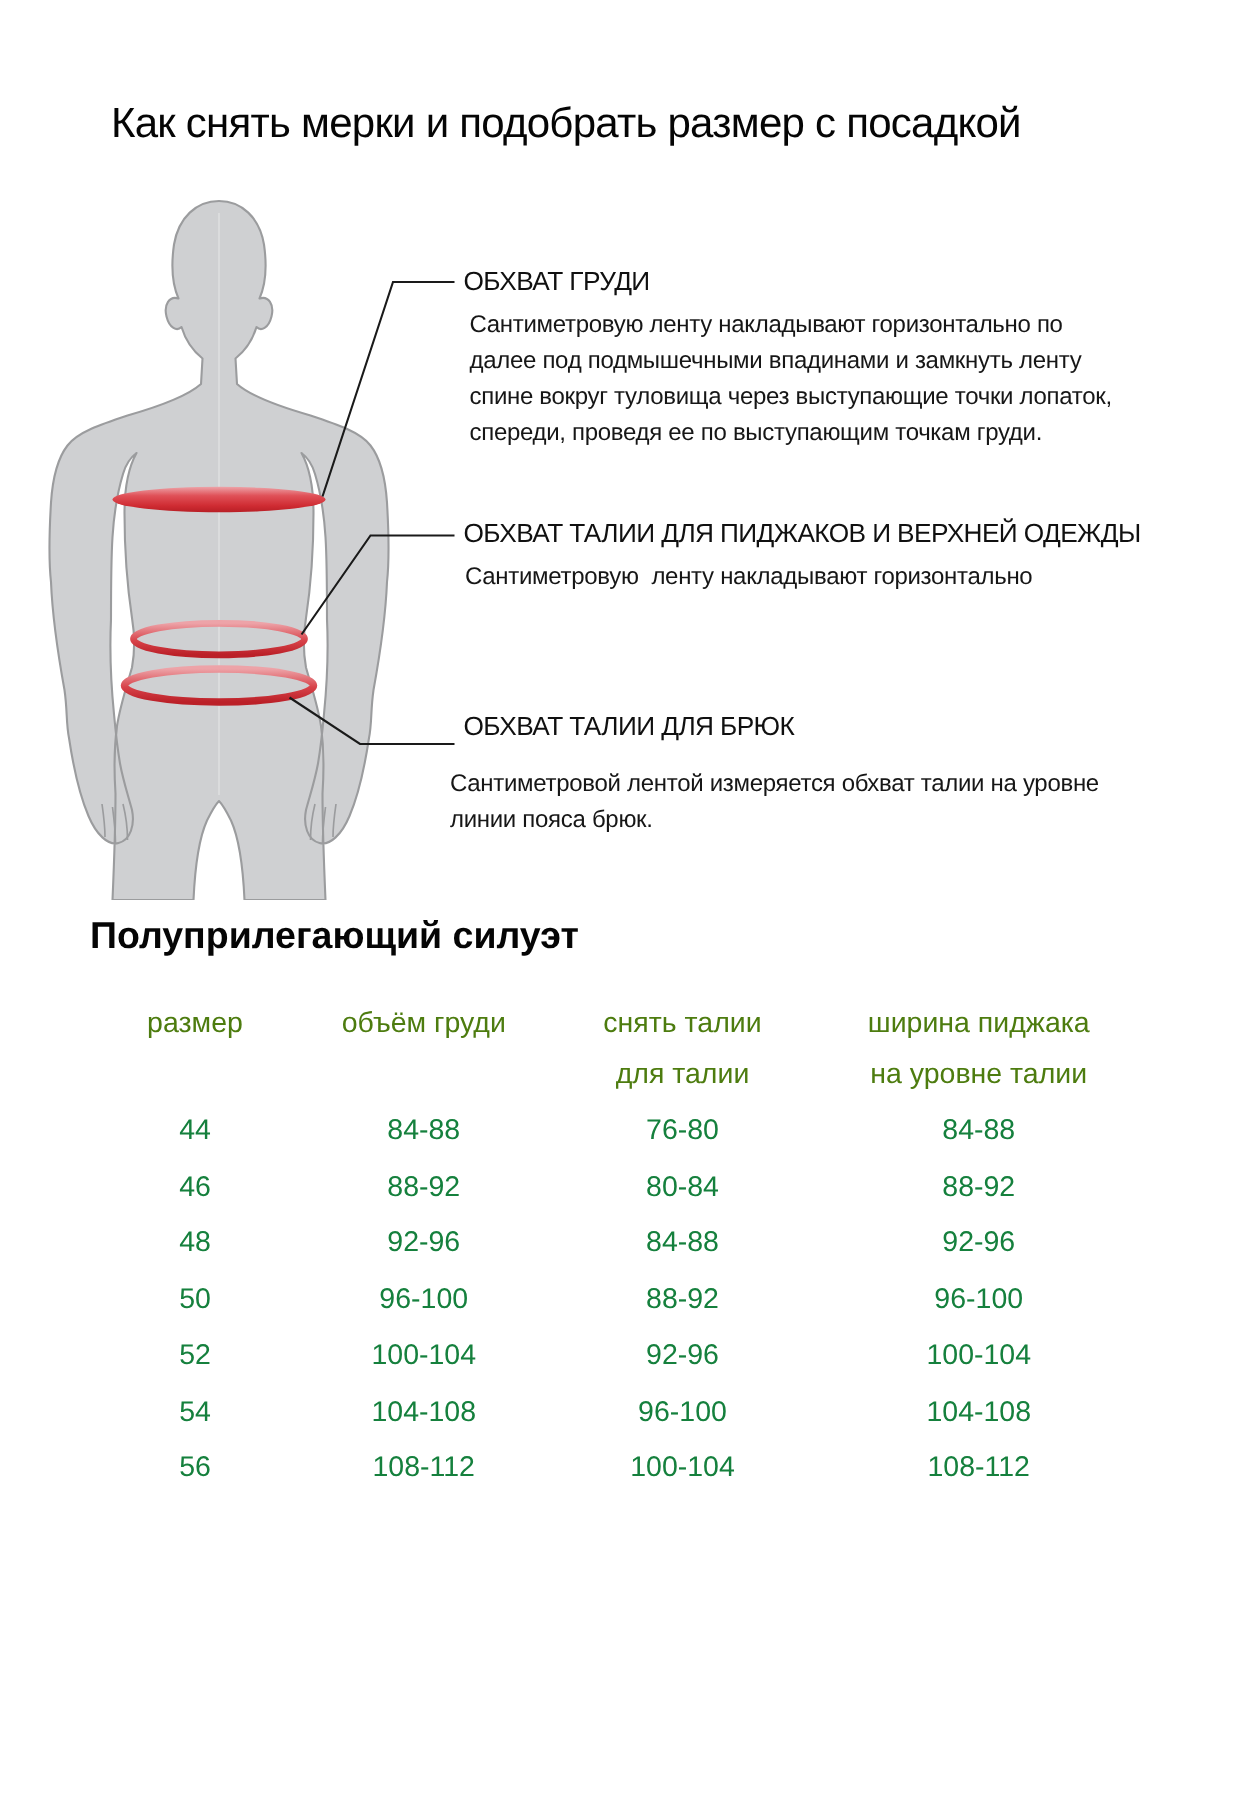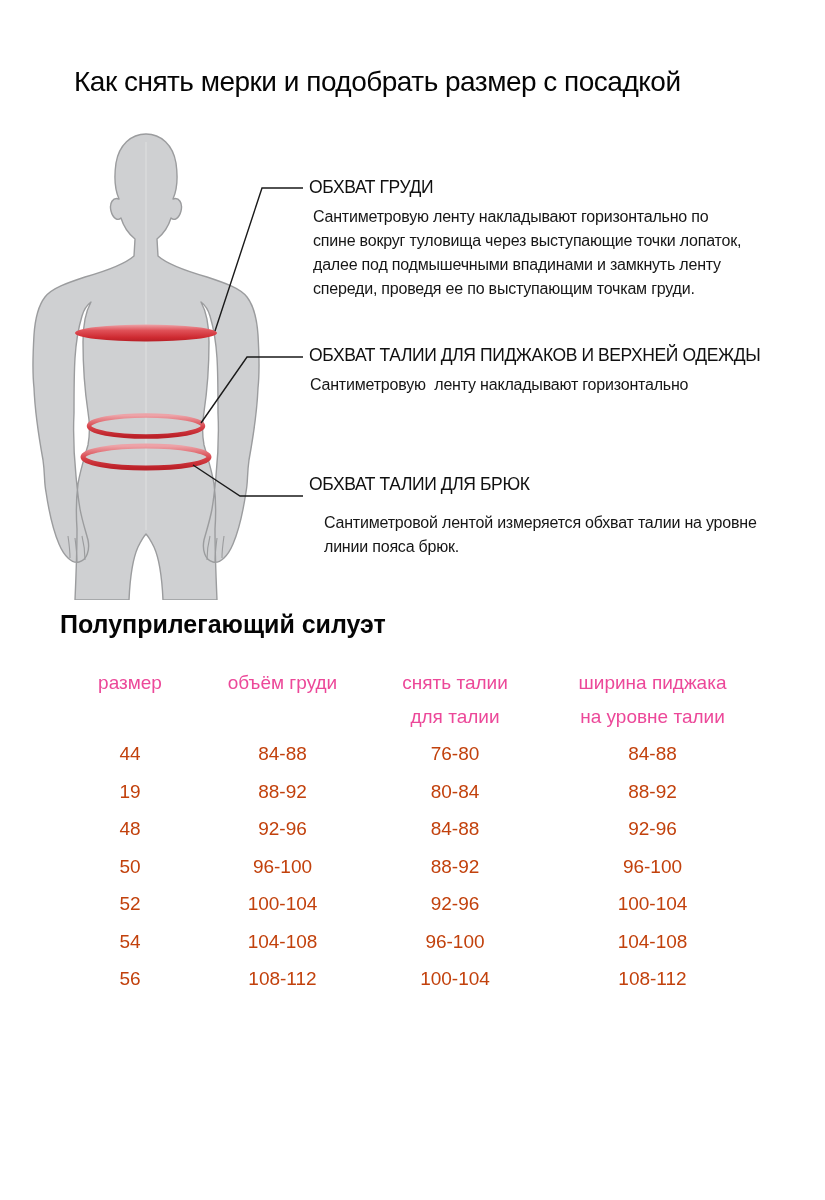--- a/index.html
+++ b/index.html
@@ -24,36 +24,36 @@
   .section-desc { position: absolute; }
   .desc-line {
     font-size: 16px; line-height: 24px; letter-spacing: -0.2px;
     color: #161616; white-space: pre;
   }
   .h-chest { top: 177px; }
   .d-chest { left: 313px; top: 205px; }
   .h-jacket { top: 345px; }
   .d-jacket { left: 310px; top: 373px; }
   .h-trouser { top: 474px; }
-  .d-trouser { left: 324px; top: 511px; }
+  .d-trouser { left: 300px; top: 511px; }
   .table-title {
     position: absolute; left: 60px; top: 610px; width: 700px;
     font-size: 25px; font-weight: 700;
     color: #050505; white-space: pre;
   }
   .size-table-head, .size-table-body {
     position: absolute; left: 60px; width: 700px;
     display: grid; grid-template-columns: 140px 165px 180px 215px;
   }
   .size-table-head { top: 666px; }
   .size-table-body { top: 740px; grid-auto-rows: 37.5px; }
   .th-cell { text-align: center; }
-  .th-line { font-size: 19px; line-height: 34px; color: #ec4899; white-space: pre; }
+  .th-line { font-size: 19px; line-height: 34px; color: #4d7c0f; white-space: pre; }
   .td-cell {
-    text-align: left; font-size: 19px; color: #c2410c;
+    text-align: left; font-size: 19px; color: #15803d;
     display: flex; align-items: flex-start; justify-content: center;
     padding-top: 3px; white-space: pre;
   }
 </style>
 </head>
 <body>
 
 <div class="page-title">Как снять мерки и подобрать размер с посадкой</div>
 
 <div class="figure-wrap">
@@ -127,22 +127,22 @@
       <path d="M215,201 L262,58 L303,58"></path>
       <path d="M201,293 L247,227 L303,227"></path>
       <path d="M193,335 L240,366 L303,366"></path>
     </g>
   </svg>
 </div>
 
 <div class="section-heading h-chest">ОБХВАТ ГРУДИ</div>
 <div class="section-desc d-chest">
   <div class="desc-line">Сантиметровую ленту накладывают горизонтально по</div>
+  <div class="desc-line">далее под подмышечными впадинами и замкнуть ленту</div>
   <div class="desc-line">спине вокруг туловища через выступающие точки лопаток,</div>
-  <div class="desc-line">далее под подмышечными впадинами и замкнуть ленту</div>
   <div class="desc-line">спереди, проведя ее по выступающим точкам груди.</div>
 </div>
 
 <div class="section-heading h-jacket">ОБХВАТ ТАЛИИ ДЛЯ ПИДЖАКОВ И ВЕРХНЕЙ ОДЕЖДЫ</div>
 <div class="section-desc d-jacket">
   <div class="desc-line">Сантиметровую  ленту накладывают горизонтально</div>
 </div>
 
 <div class="section-heading h-trouser">ОБХВАТ ТАЛИИ ДЛЯ БРЮК</div>
 <div class="section-desc d-trouser">
@@ -170,21 +170,21 @@
     <div class="th-line">на уровне талии</div>
   </div>
 </div>
 
 <div class="size-table-body">
   <div class="td-cell">44</div>
   <div class="td-cell">84-88</div>
   <div class="td-cell">76-80</div>
   <div class="td-cell">84-88</div>
 
-  <div class="td-cell">19</div>
+  <div class="td-cell">46</div>
   <div class="td-cell">88-92</div>
   <div class="td-cell">80-84</div>
   <div class="td-cell">88-92</div>
 
   <div class="td-cell">48</div>
   <div class="td-cell">92-96</div>
   <div class="td-cell">84-88</div>
   <div class="td-cell">92-96</div>
 
   <div class="td-cell">50</div>

